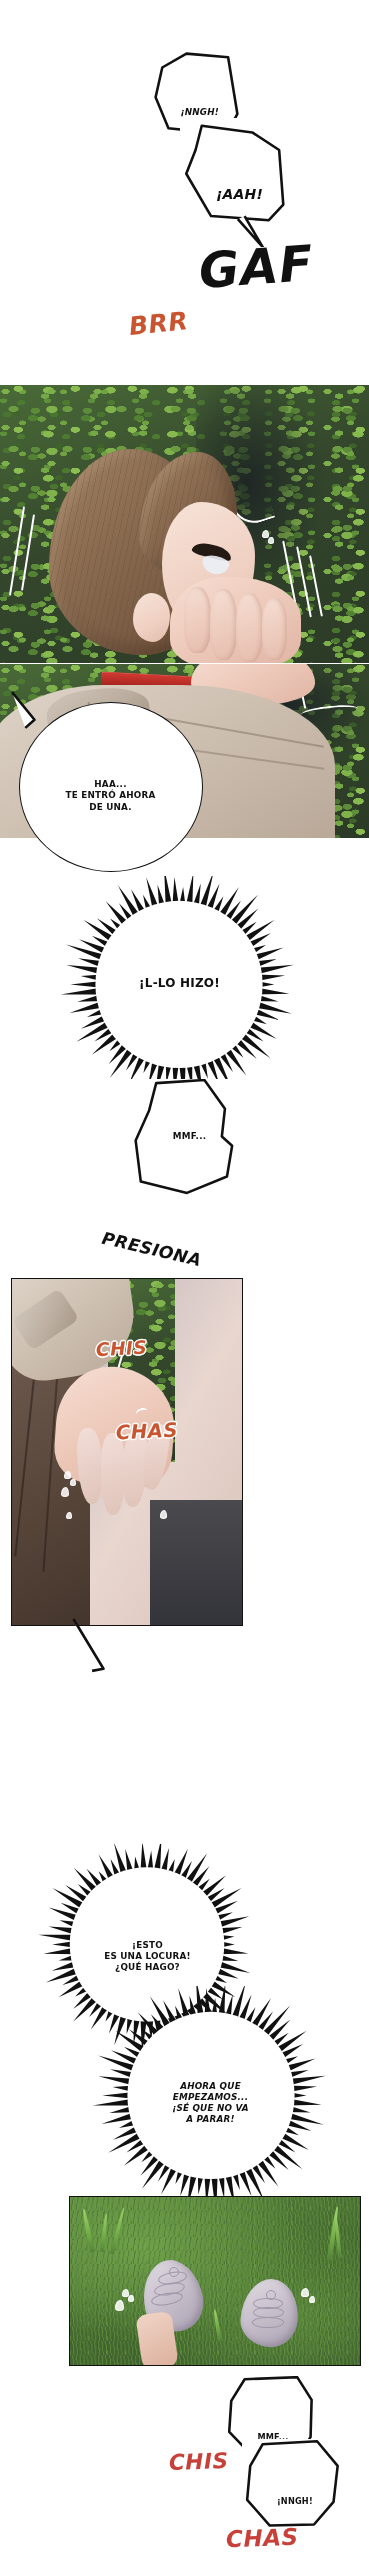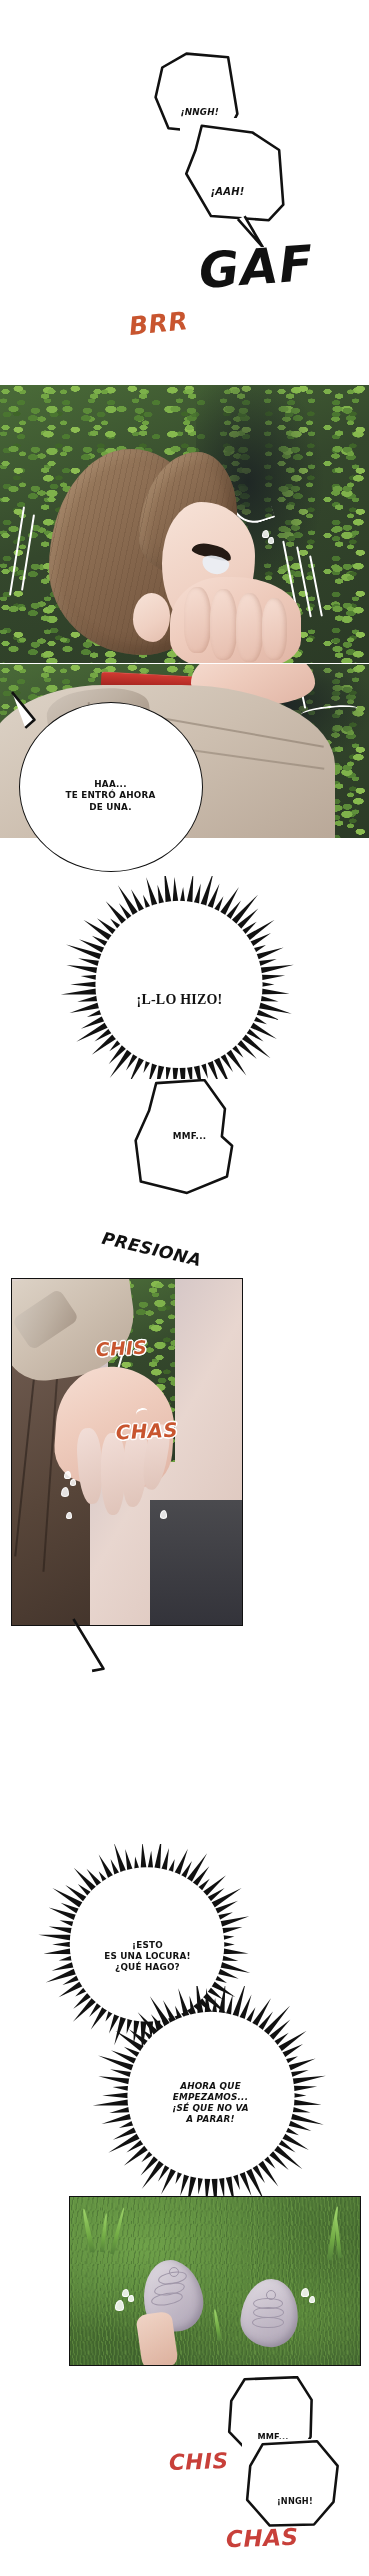--- a/index.html
+++ b/index.html
@@ -193,21 +193,21 @@
       <polygon points="67,3 148,10 166,120 145,160 32,148 7,88 20,30" fill="#ffffff" stroke="#111111" stroke-width="5" stroke-linejoin="round"></polygon>
     </svg>
     <div class="btxt ital abs" style="left:9.3px;top:37px;width:77px;font-size:8.8px;">¡NNGH!</div>
   </div>
 
   <div class="abs poly" style="left:180px;top:118px;width:124px;height:129px;">
     <svg width="124" height="129" viewBox="0 0 240 250">
       <polygon points="42,15 140,28 192,62 200,168 172,198 60,190 12,108 30,62" fill="#ffffff" stroke="#111111" stroke-width="5" stroke-linejoin="round"></polygon>
       <polyline points="125,190 160,250 112,196" fill="#ffffff" stroke="#111111" stroke-width="5" stroke-linejoin="round"></polyline>
     </svg>
-    <div class="btxt ital abs" style="left:14px;top:50px;width:67px;font-size:10px;">¡AAH!</div>
+    <div class="btxt ital abs" style="left:26px;top:50px;width:67px;font-size:14px;">¡AAH!</div>
   </div>
 
   <div class="abs sfx sfx-black" style="left:199px;top:243px;font-size:49px;letter-spacing:1px;transform:rotate(-4deg);">GAF</div>
 
   <div class="abs sfx sfx-orange" style="left:129px;top:311px;font-size:25px;letter-spacing:0.5px;transform:rotate(-6deg);">BRR</div>
 
   <div class="panel noborder" style="left:0px;top:385px;width:369px;height:278px;">
     <div class="bg-foliage"></div>
 
     <div class="abs" style="left:196px;top:0;width:129px;height:216px;background:radial-gradient(ellipse at 40% 45%, rgba(25,30,35,.78), rgba(25,30,35,0) 70%);"></div>
@@ -345,21 +345,21 @@
           <polygon points="370.4,120.6 435.3,84.8 377.9,131.6" fill="#111111"></polygon>
           <polygon points="377.6,131.1 428.3,110.4 384.1,142.7" fill="#111111"></polygon>
           <polygon points="383.8,142.2 418.5,133.8 389.3,154.3" fill="#111111"></polygon>
           <polygon points="389.1,153.8 452.7,138.4 393.5,166.3" fill="#111111"></polygon>
           <polygon points="393.4,165.8 439.3,160.7 396.7,178.6" fill="#111111"></polygon>
           <polygon points="396.6,178.1 472.5,171.8 398.8,191.2" fill="#111111"></polygon>
           <polygon points="398.8,190.7 455.7,192.5 399.9,203.9" fill="#111111"></polygon>
         </g>
       <circle cx="250" cy="210" r="162" fill="#ffffff"></circle>
     </svg>
-    <div class="btxt abs" style="left:52px;top:97px;width:155px;font-size:14px;font-family:Liberation Serif, serif;">¡L-LO HIZO!</div>
+    <div class="btxt abs" style="left:52px;top:82px;width:155px;font-size:12px;">¡L-LO HIZO!</div>
   </div>
 
   <div class="abs poly" style="left:126px;top:1079px;width:124px;height:118px;">
     <svg width="124" height="118" viewBox="0 0 240 230">
       <polygon points="58,8 152,2 192,58 186,112 206,130 196,190 118,222 28,200 18,120 44,62" fill="#ffffff" stroke="#111111" stroke-width="5" stroke-linejoin="round"></polygon>
     </svg>
     <div class="btxt abs" style="left:25px;top:34px;width:77px;font-size:8.8px;">MMF...</div>
   </div>
 
 

